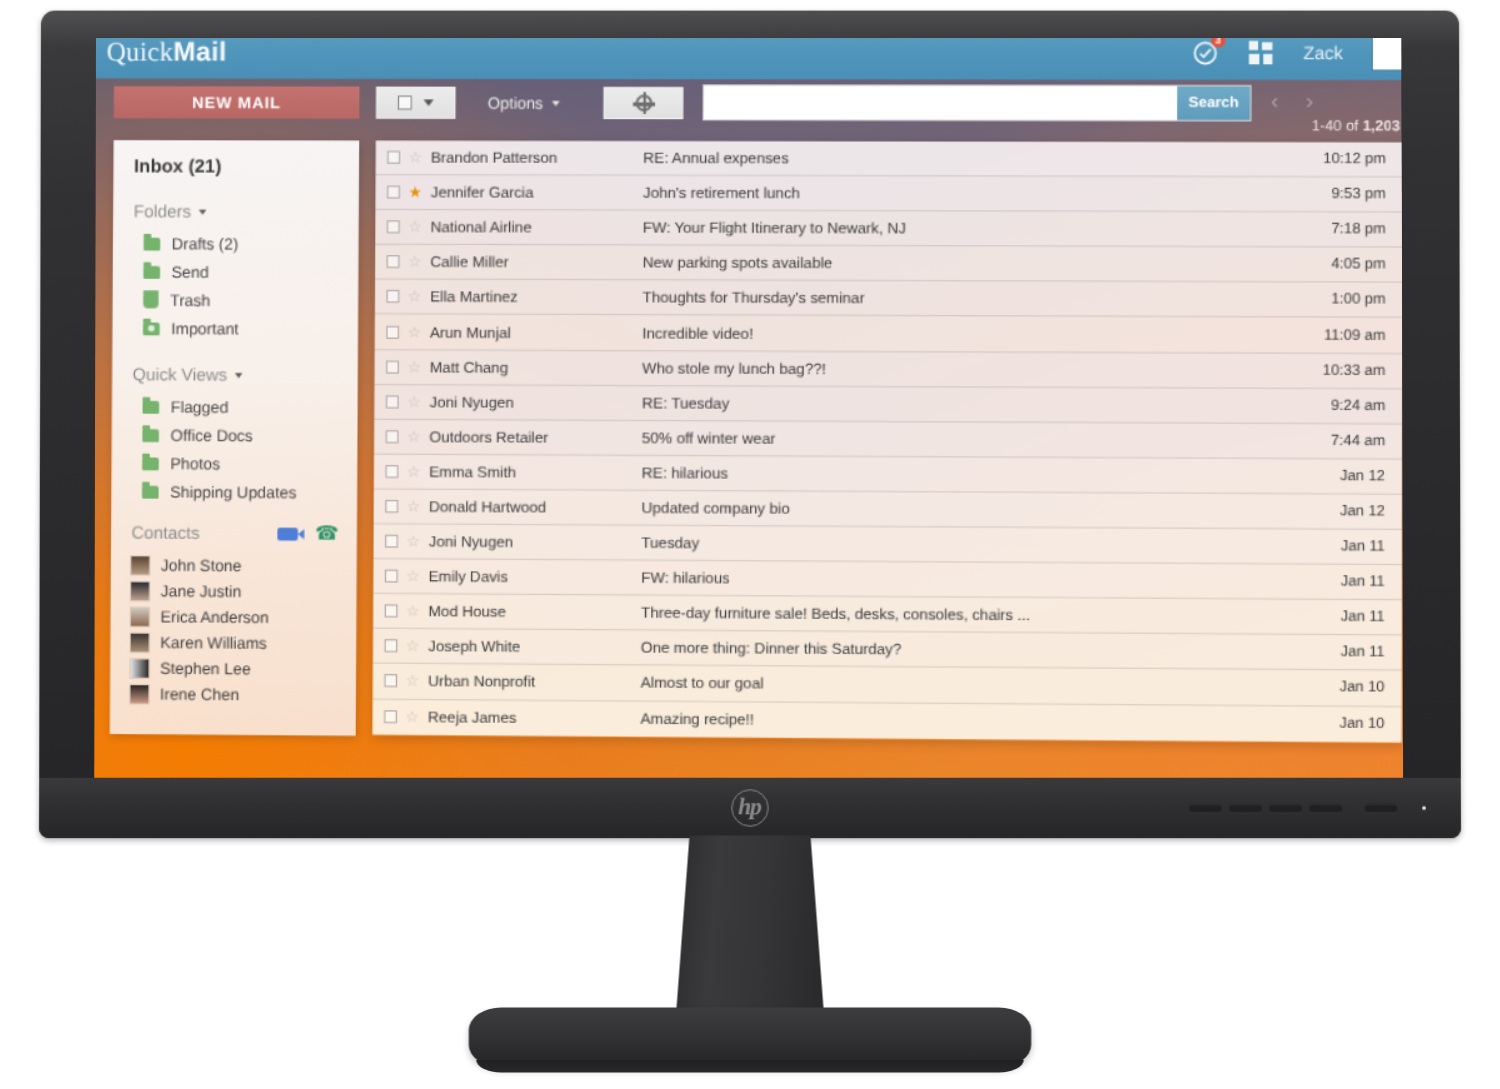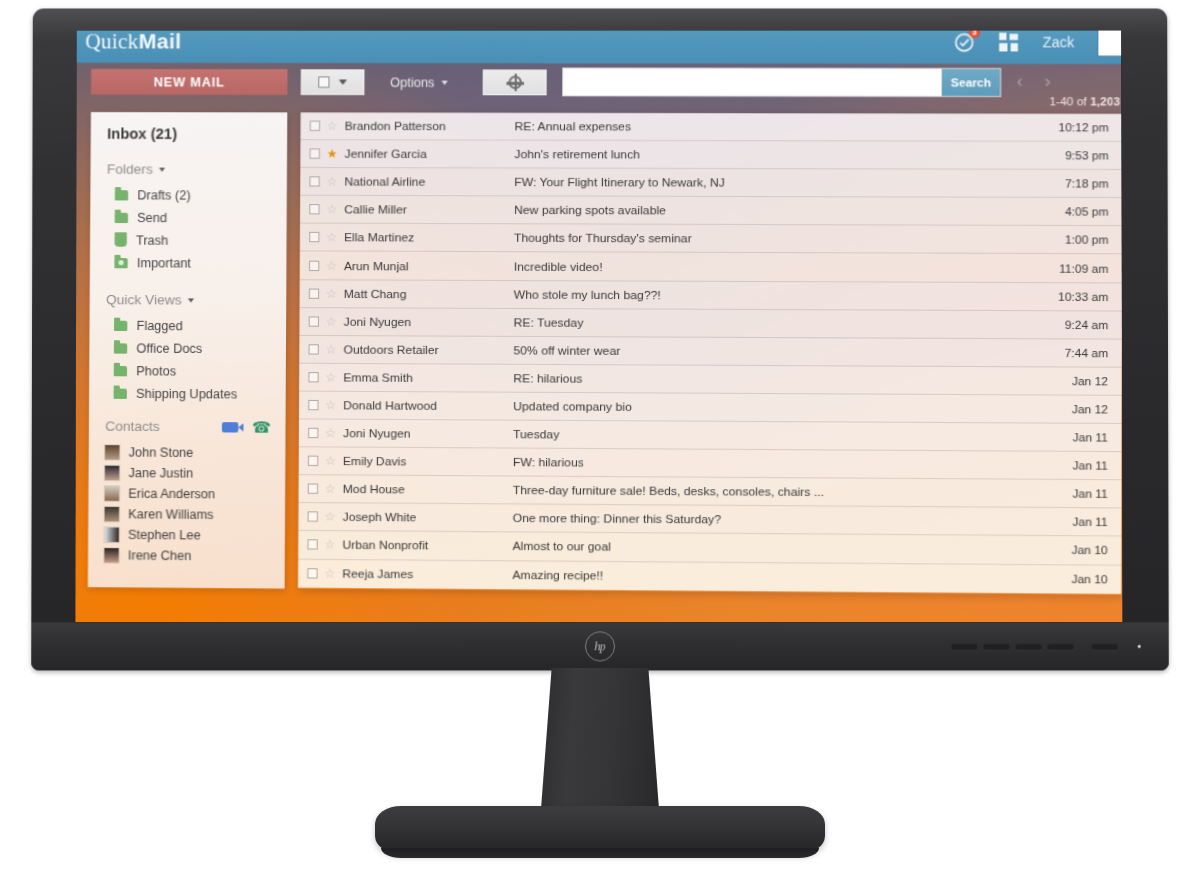--- a/index.html
+++ b/index.html
@@ -226,21 +226,21 @@
   .chin {
     position:absolute; left:0; bottom:0; width:100%; height:48px;
     background: linear-gradient(180deg,#3a3a3c 0%,#2f2f31 45%,#262628 100%);
     border-radius:0 0 8px 8px;
   }
   .hp-logo {
     position:absolute; left:50%; top:50%; transform:translate(-50%,-50%);
     width:30px; height:30px; border:1.6px solid #7e7e80; border-radius:50%;
     display:flex; align-items:center; justify-content:center;
     font-family:"Liberation Serif", serif; font-style:italic; font-weight:700;
-    font-size:12px; color:#8b8b8d; letter-spacing:-1px; padding-right:1px;
+    font-size:19px; color:#8b8b8d; letter-spacing:-1px; padding-right:1px;
   }
   .osd { position:absolute; right:28px; top:50%; transform:translateY(-50%); display:flex; align-items:center; }
   .osd .k {
     width:26px; height:7px; margin-right:6px; border-radius:2px;
     background:#202022; box-shadow: inset 0 1px 0 rgba(255,255,255,.10), 0 1px 0 rgba(255,255,255,.05);
     cursor:pointer;
   }
   .osd .k.pw { margin-left:12px; }
   .osd .led { width:3px;height:3px;border-radius:50%;background:#e8e8e8;margin-left:14px; }
   .neck2 {

